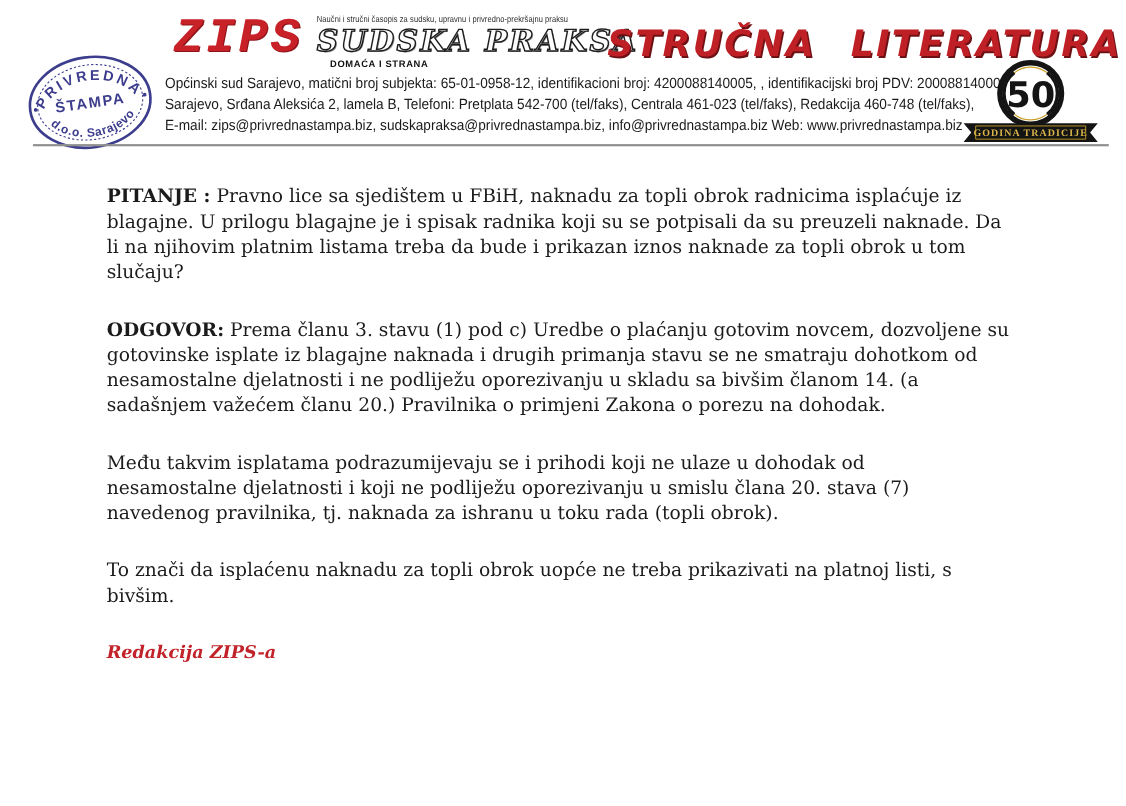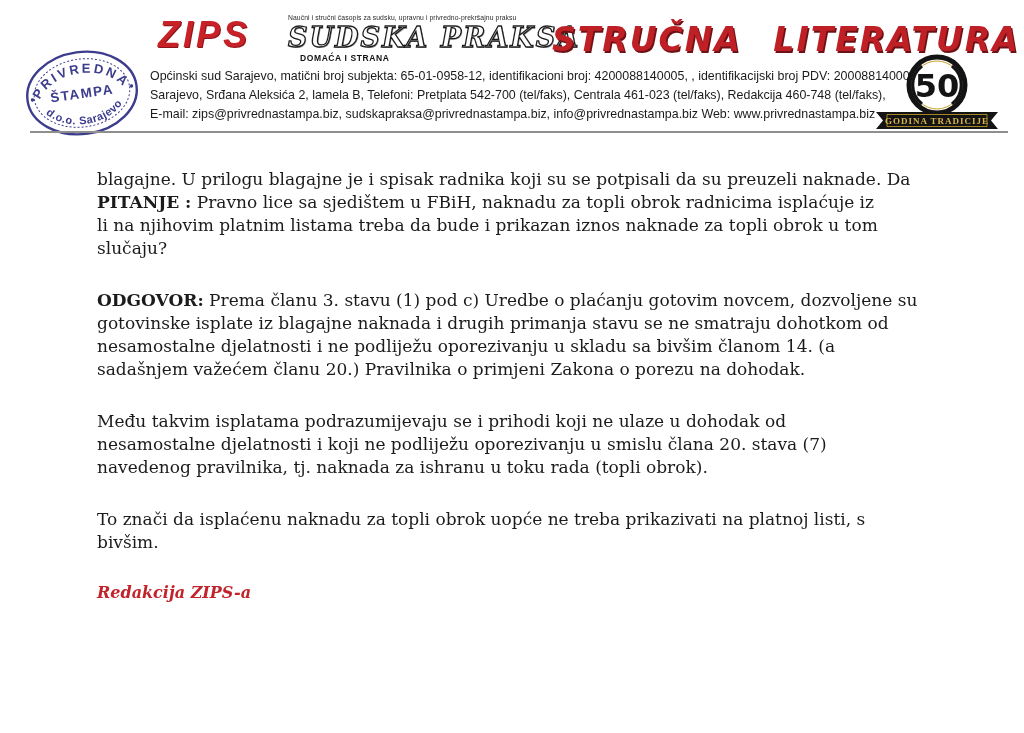--- a/index.html
+++ b/index.html
@@ -17,22 +17,22 @@
   
   .stamp {
     position: absolute;
     left: 22px; top: 48px;
     width: 120px; height: 90px;
     transform: rotate(-8deg);
   }
   .zips-logo {
     position: absolute;
     left: 158px; top: 12px;
-    font-family: Liberation Sans, sans-serif;
-    font-size: 36px;
+    font-family: Liberation Mono, monospace;
+    font-size: 44px;
     font-weight: 900;
     font-style: italic;
     letter-spacing: 3px;
     color: #c82127;
     text-shadow: 1px 1px 0 #8c1418;
     line-height: 46px;
   }
   .sudska-block { position: absolute; left: 288px; top: 13px; width: 260px; }
   .sudska-tagline {
     font-size: 8px;
@@ -171,22 +171,22 @@
       <text x="65" y="69.5" text-anchor="middle" font-family="Liberation Serif, serif" font-size="9" font-weight="700" letter-spacing="1" fill="#d9b44a">GODINA TRADICIJE</text>
     </svg>
 
     <div class="header-divider"></div>
   </div>
 
   <div class="article">
 
 
     <div class="para">
+      <span class="tl"><b class="plabel">PITANJE :</b><span> Pravno lice sa sjedištem u FBiH, naknadu za topli obrok radnicima isplaćuje iz</span></span>
       <span class="tl">blagajne. U prilogu blagajne je i spisak radnika koji su se potpisali da su preuzeli naknade. Da</span>
-      <span class="tl"><b class="plabel">PITANJE :</b><span> Pravno lice sa sjedištem u FBiH, naknadu za topli obrok radnicima isplaćuje iz</span></span>
       <span class="tl">li na njihovim platnim listama treba da bude i prikazan iznos naknade za topli obrok u tom</span>
       <span class="tl">slučaju?</span>
     </div>
 
     <div class="para">
       <span class="tl"><b class="plabel">ODGOVOR:</b><span> Prema članu 3. stavu (1) pod c) Uredbe o plaćanju gotovim novcem, dozvoljene su</span></span>
       <span class="tl">gotovinske isplate iz blagajne naknada  i drugih primanja stavu se ne smatraju dohotkom od</span>
       <span class="tl">nesamostalne djelatnosti i ne podliježu oporezivanju u skladu sa bivšim članom 14. (a</span>
       <span class="tl">sadašnjem važećem članu 20.) Pravilnika o primjeni Zakona o porezu na dohodak.</span>
     </div>

